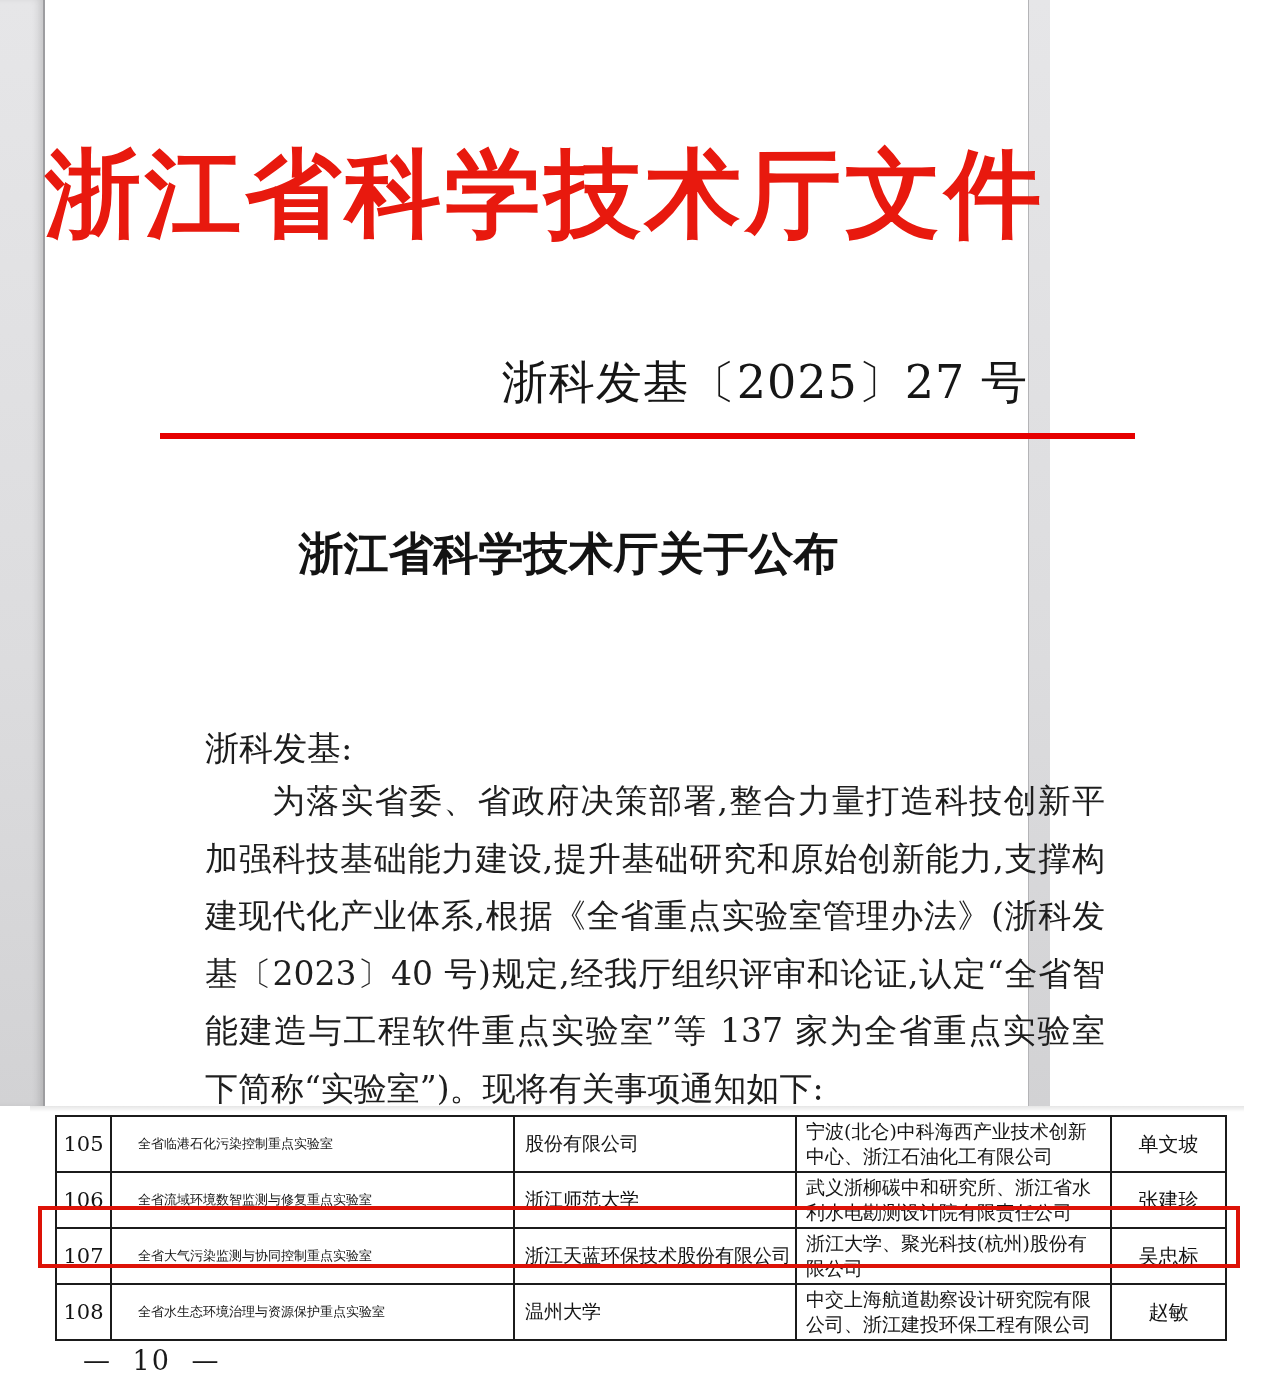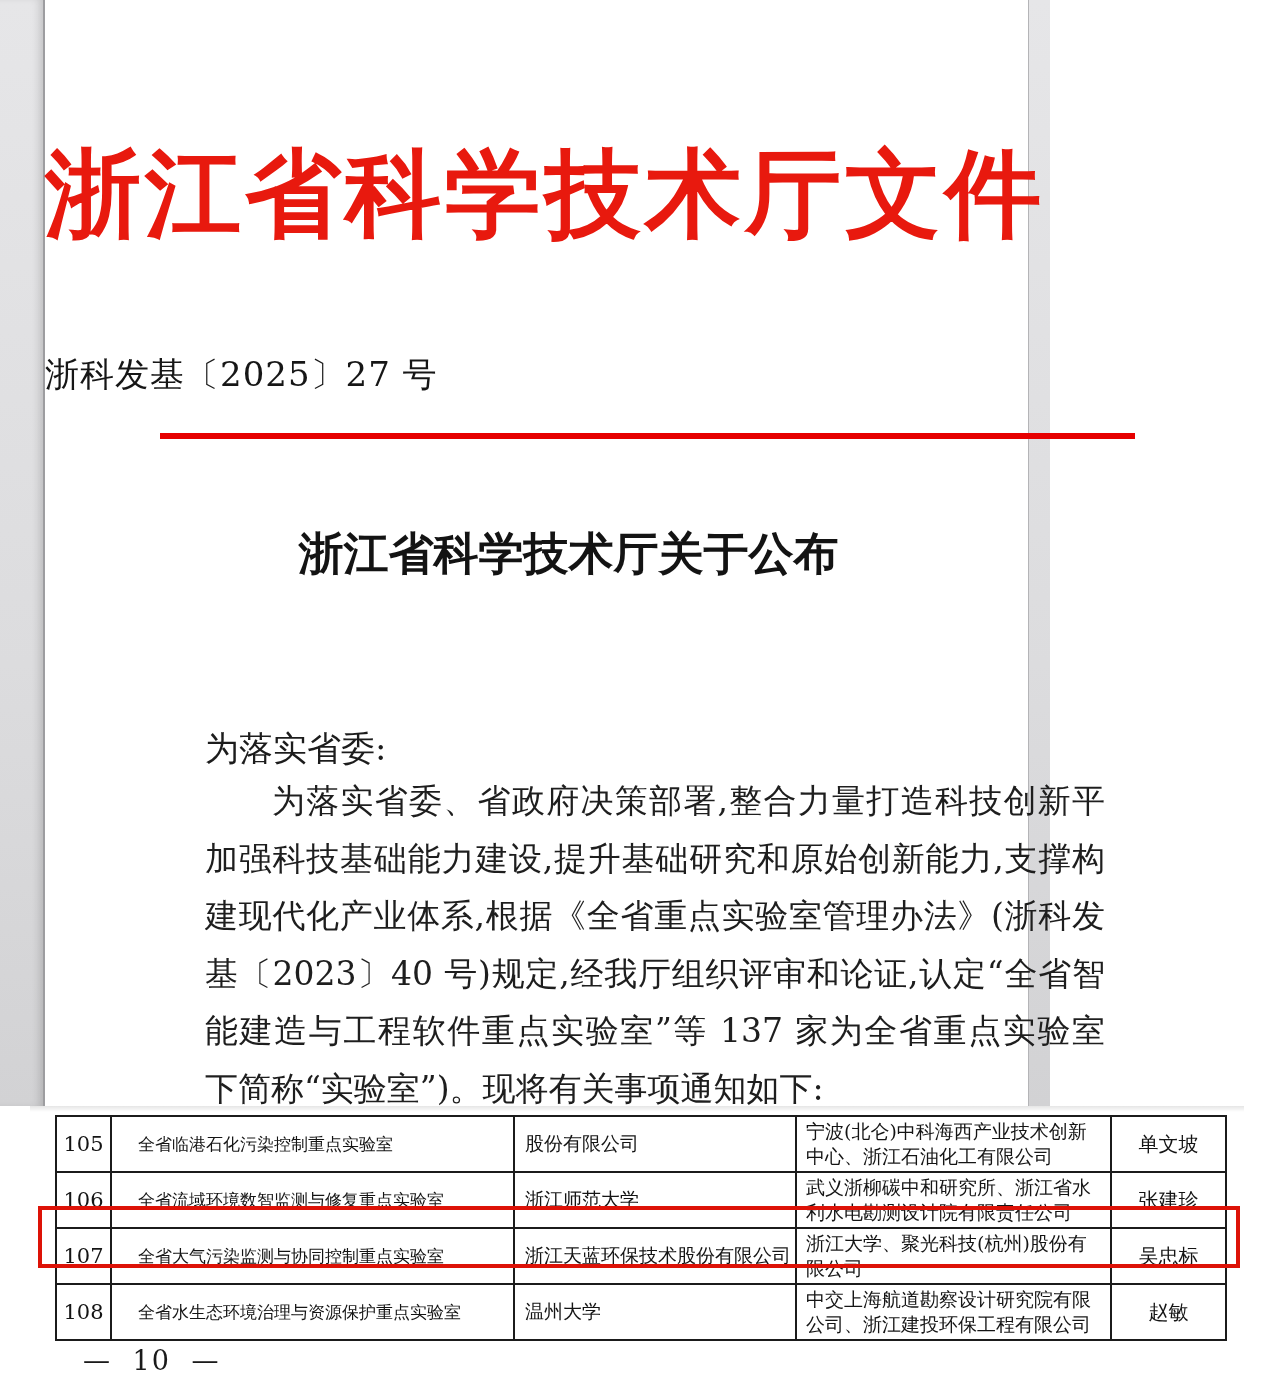--- a/index.html
+++ b/index.html
@@ -11,42 +11,42 @@
   .top-section{position:absolute;top:0;left:0;width:1050px;height:1106px;background:#14b8a6;}
   .strip{position:absolute;top:0;height:1106px;background:linear-gradient(180deg,#e6e6e8 0%,#dcdcde 60%,#d2d2d4 100%);}
   .strip.left{left:0;width:43px;border-right:2px solid #9d9da0;box-shadow:inset -7px 0 8px -4px rgba(0,0,0,0.16);}
   .strip.right{right:0;width:21px;border-left:1px solid #b4b4b7;}
   .page{position:absolute;left:45px;right:22px;top:0;height:1106px;background:#ffffff;}
   .header-title{
     position:absolute;top:138px;left:0;width:100%;margin:0;text-align:center;
     font-size:96px;font-weight:900;letter-spacing:4px;line-height:1.16;
     color:var(--title-red,#e8190e);white-space:nowrap;
   }
-  .doc-number{position:absolute;top:352px;left:0;width:100%;text-align:left;font-size:34px;color:#161616;letter-spacing:1px;}
+  .doc-number{position:absolute;top:352px;left:0;width:100%;text-align:right;font-size:46px;color:#161616;letter-spacing:1px;}
   .red-line{position:absolute;top:433px;left:115px;width:975px;height:6px;background:var(--divider-red,#e60000);}
   .notice-title{position:absolute;left:0;width:100%;text-align:center;font-weight:bold;font-size:45px;color:#131313;white-space:nowrap;}
   .notice-title.l1{top:524px;padding-left:32px;}
   .notice-title.l2{top:594px;}
   .salutation{position:absolute;top:726px;left:160px;font-size:34px;color:#1c1c1c;}
   .body-para{position:absolute;top:772px;left:160px;width:900px;}
   .body-line{font-size:33px;line-height:57.5px;height:57.5px;color:#1e1e1e;word-break:break-all;overflow:hidden;}
   .body-line.jst{text-align:justify;text-align-last:justify;}
   .body-line.first{text-indent:67px;}
   
   .table-section{position:absolute;top:1106px;left:0;width:1269px;height:280px;background:#ffffff;}
   .table-section::before{content:"";position:absolute;top:0;left:30px;right:25px;height:6px;
     background:linear-gradient(180deg,rgba(0,0,0,0.10),rgba(0,0,0,0));}
   table.lab-table{position:absolute;left:55px;top:9px;width:1170px;border-collapse:collapse;table-layout:fixed;}
   .lab-table td{border:2px solid #1b1b1b;font-size:20px;color:#141414;vertical-align:middle;overflow:hidden;}
   .lab-table tr.r105{height:46px;}
   .lab-table tr.r106{height:44px;}
   .lab-table tr.r107{height:52px;}
   .lab-table tr.r108{height:47px;}
   td.no{text-align:center;font-size:21px;font-family:"DejaVu Serif","Liberation Serif",serif;}
-  td.lab{padding-left:26px;font-size:17px;white-space:nowrap;}
+  td.lab{padding-left:26px;font-size:13px;white-space:nowrap;}
   td.host{padding-left:10px;font-size:19px;white-space:nowrap;}
   td.partners{padding:2px 5px 2px 9px;font-size:19px;line-height:25px;word-break:break-all;}
   td.director{text-align:center;font-size:20px;}
   .highlight-box{
     position:absolute;left:38px;top:100px;width:1194px;height:54px;
     border:4px solid var(--highlight-red,#dd1207);background:transparent;
   }
   .page-number{position:absolute;left:83px;top:218px;font-size:27px;color:#1a1a1a;letter-spacing:2px;word-spacing:10px;margin-top:21px;}
 </style>
 </head>
@@ -55,21 +55,21 @@
 <div class="root">
 
   <div class="top-section">
     <div class="strip left"></div>
     <div class="strip right"></div>
     <div class="page">
       <h1 class="header-title">浙江省科学技术厅文件</h1>
       <div class="doc-number">浙科发基〔2025〕27 号</div>
       <div class="red-line"></div>
       <div class="notice-title l1">浙江省科学技术厅关于公布</div>
-      <div class="salutation">为落实省委:</div>
+      <div class="salutation">浙科发基:</div>
       <div class="body-para">
         <div class="body-line jst first">为落实省委、省政府决策部署,整合力量打造科技创新平台,</div>
         <div class="body-line jst">加强科技基础能力建设,提升基础研究和原始创新能力,支撑构</div>
         <div class="body-line jst">建现代化产业体系,根据《全省重点实验室管理办法》(浙科发</div>
         <div class="body-line jst">基〔2023〕40 号)规定,经我厅组织评审和论证,认定“全省智</div>
         <div class="body-line jst">能建造与工程软件重点实验室”等 137 家为全省重点实验室(以</div>
         <div class="body-line">下简称“实验室”)。现将有关事项通知如下:</div>
       </div>
     </div>
   </div>

